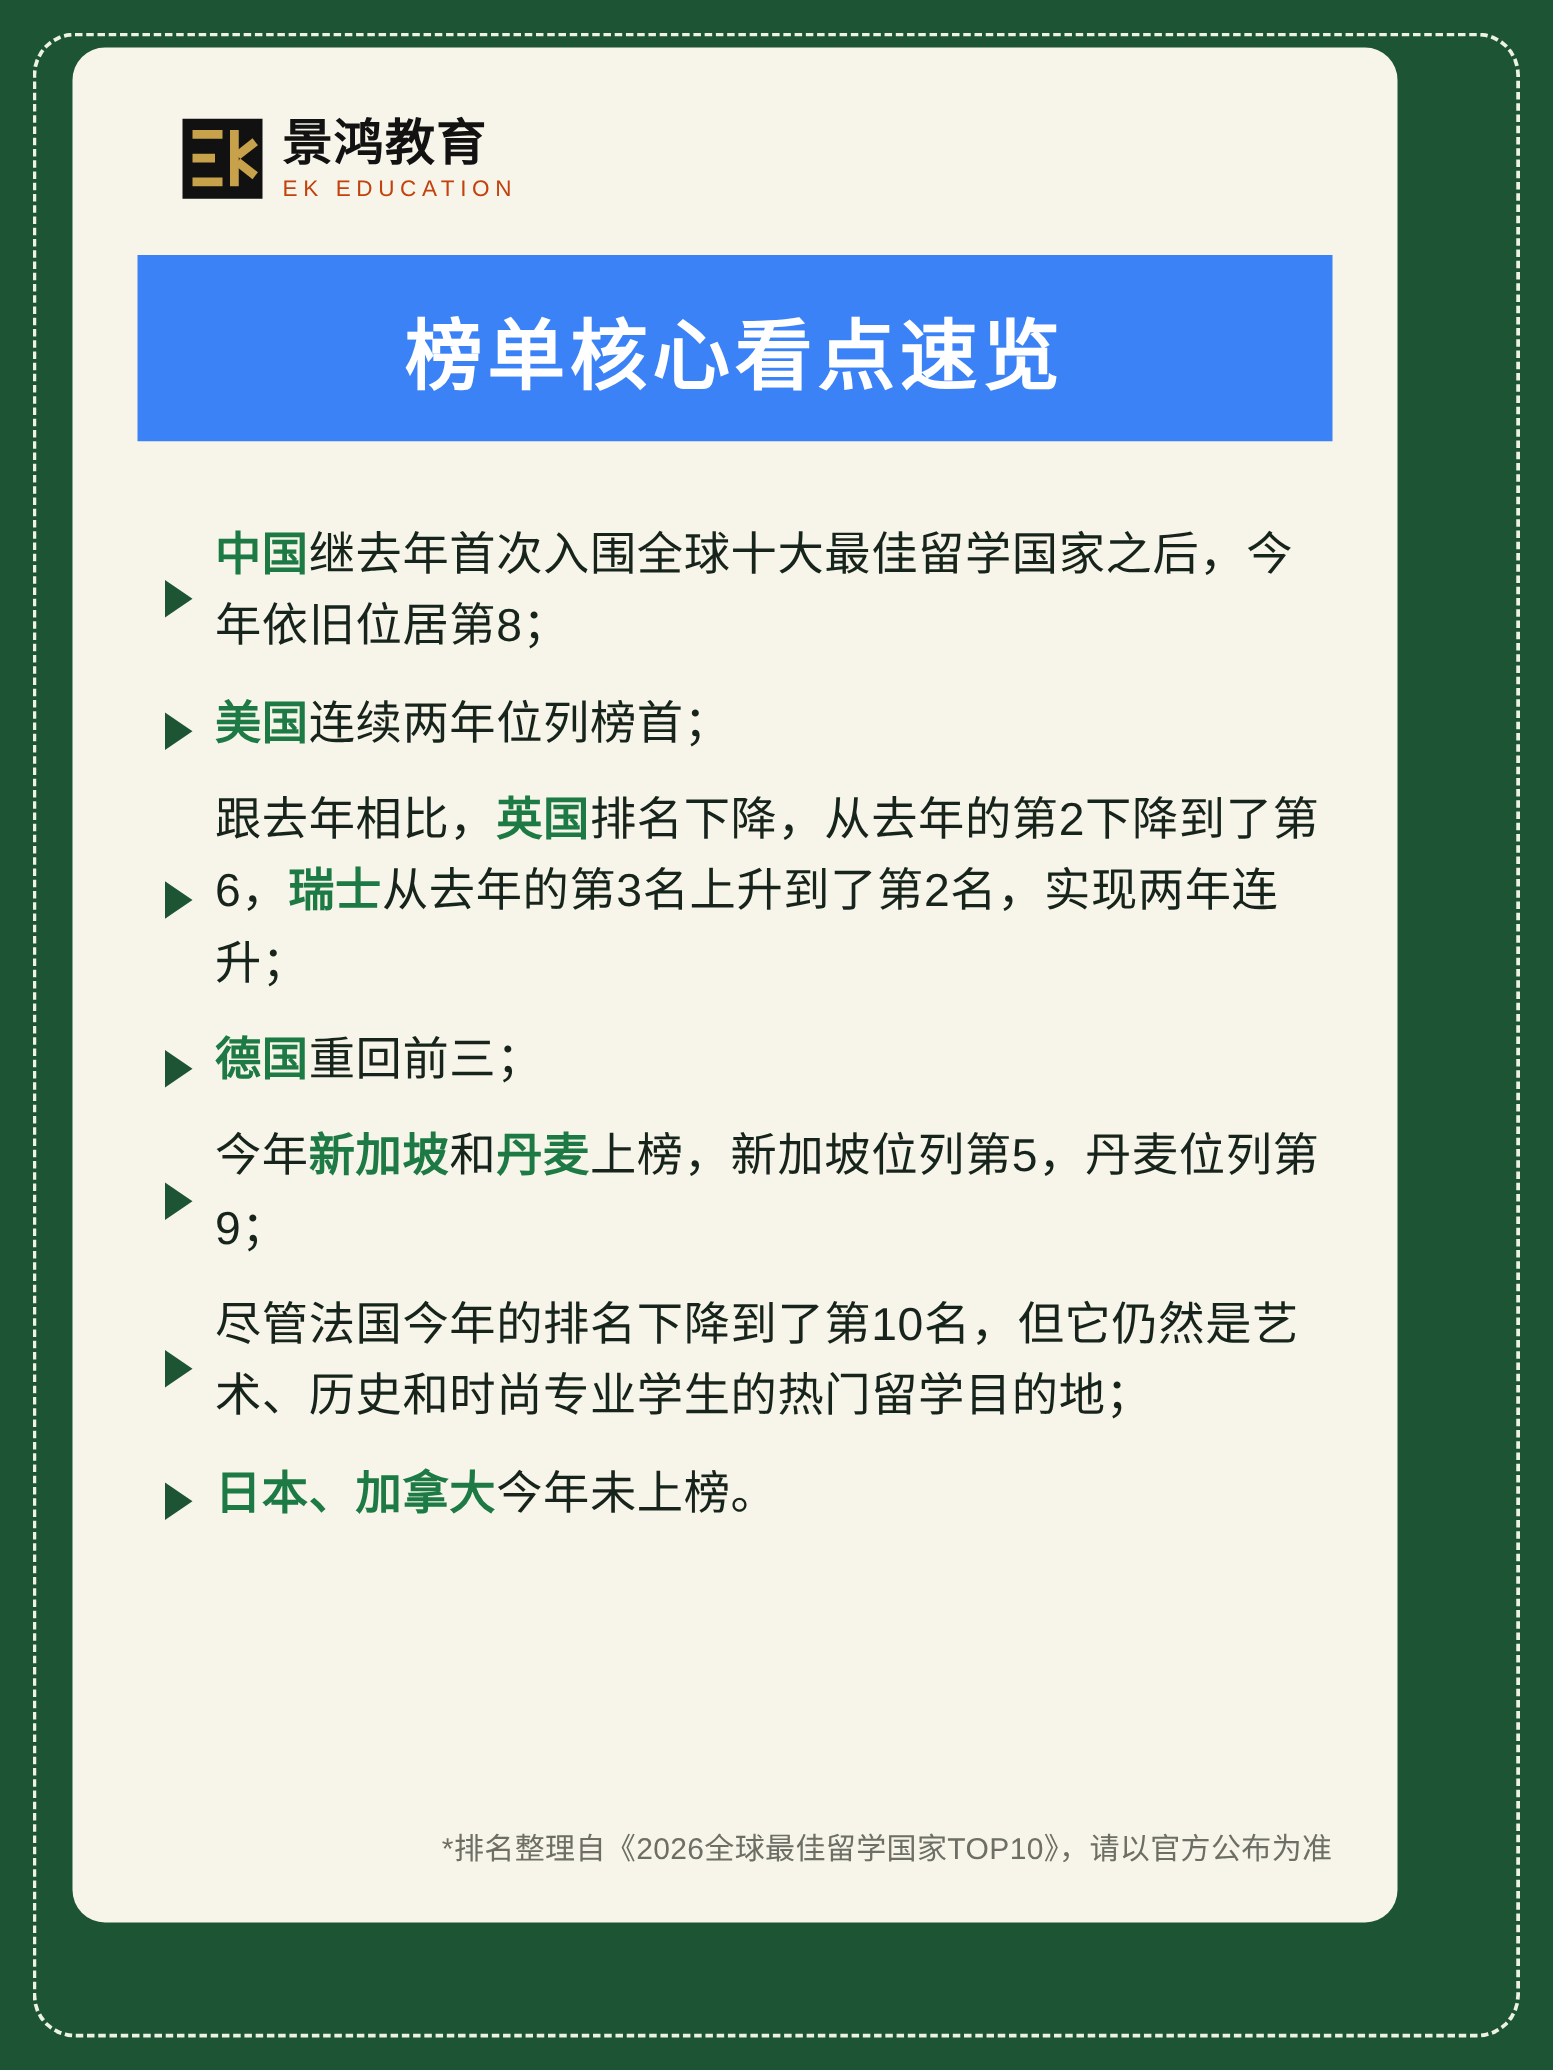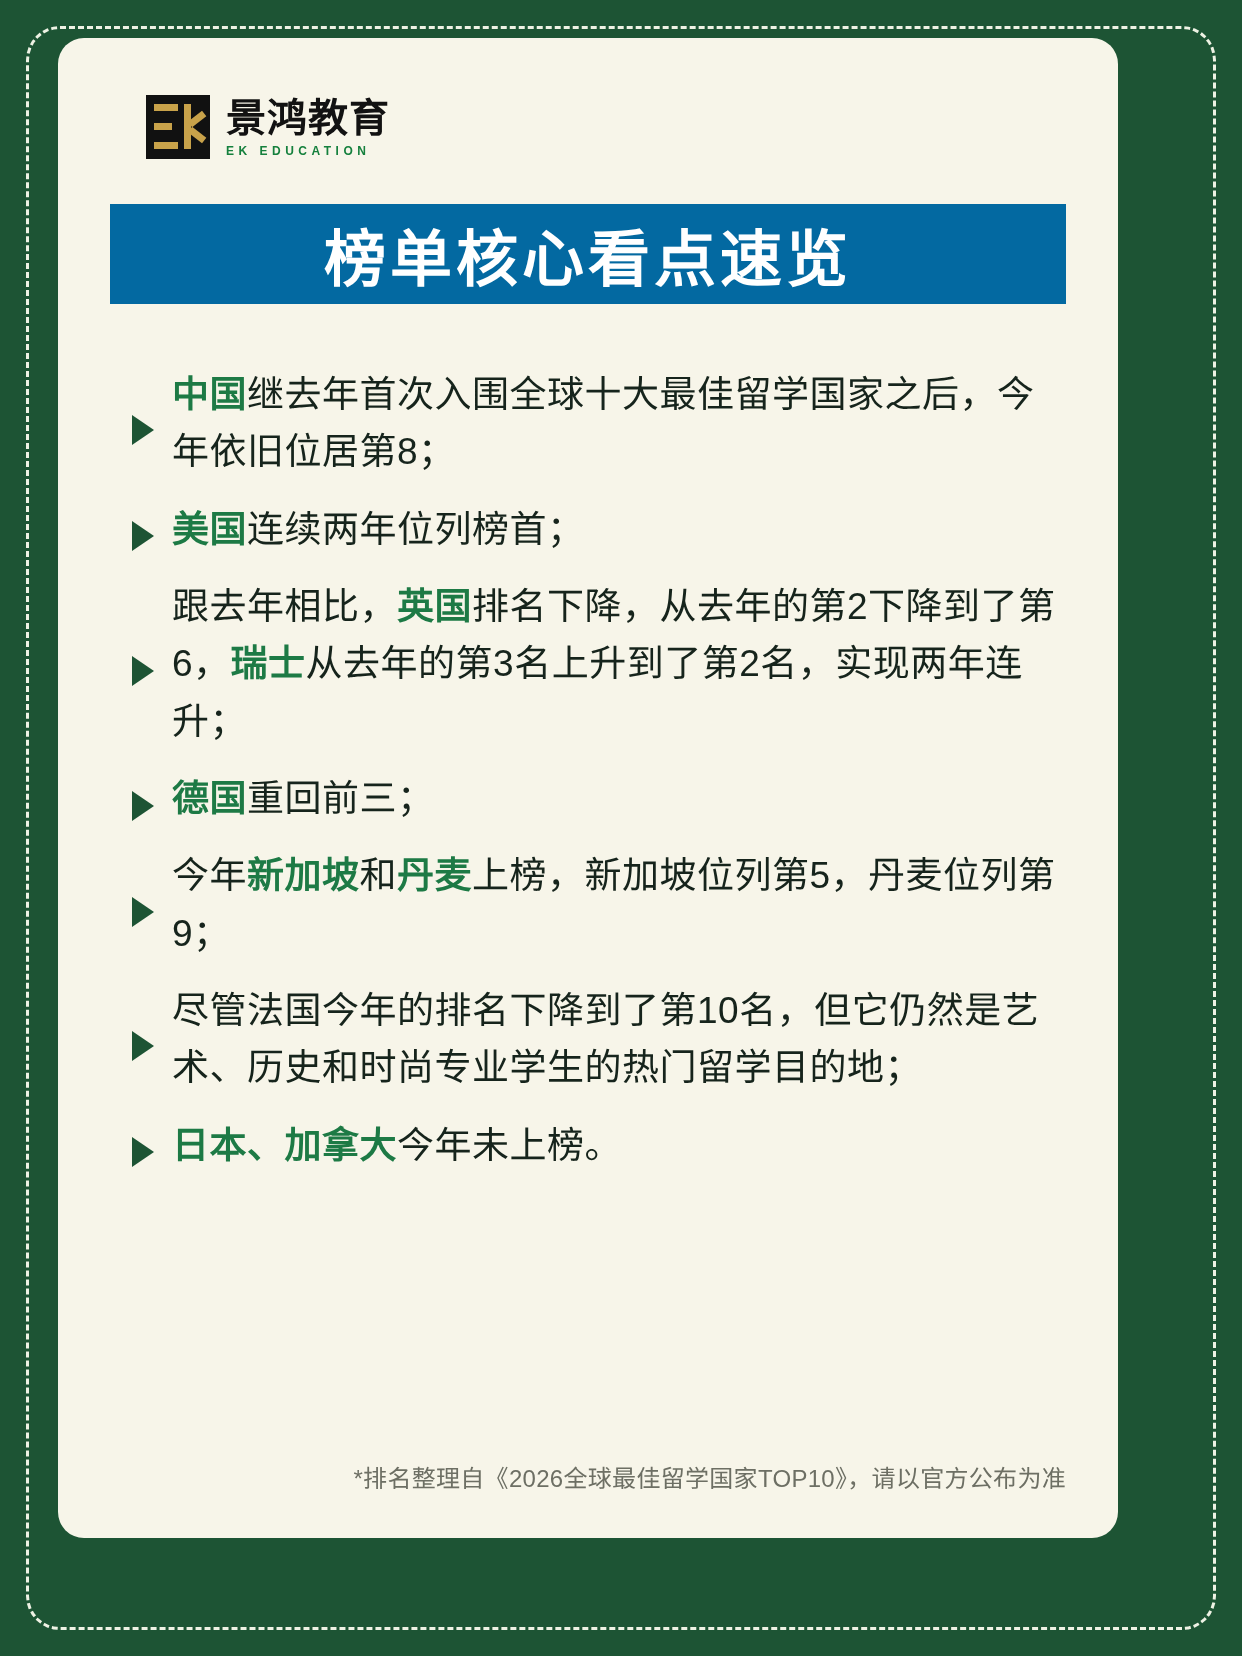--- a/index.html
+++ b/index.html
@@ -77,31 +77,31 @@
   }
   .brand-text { display: flex; flex-direction: column; justify-content: center; }
   .brand-cn {
     font-size: 40px;
     font-weight: bold;
     color: #121212;
     letter-spacing: 1px;
     line-height: 1.1;
   }
   .brand-en {
-    font-size: 12px;
-    font-weight: bold;
-    color: #15803d;
+    font-size: 18px;
+    font-weight: normal;
+    color: #c2410c;
     letter-spacing: 4.5px;
     margin-top: 4px;
   }
   
   .title-band {
     margin-top: 34px;
-    background: #0369a1;
-    height: 100px;
+    background: #3b82f6;
+    height: 149px;
     display: flex;
     align-items: center;
     justify-content: center;
   }
   .title-band h1 {
     margin: 0;
     color: #ffffff;
     font-size: 62px;
     font-weight: bold;
     letter-spacing: 4px;

